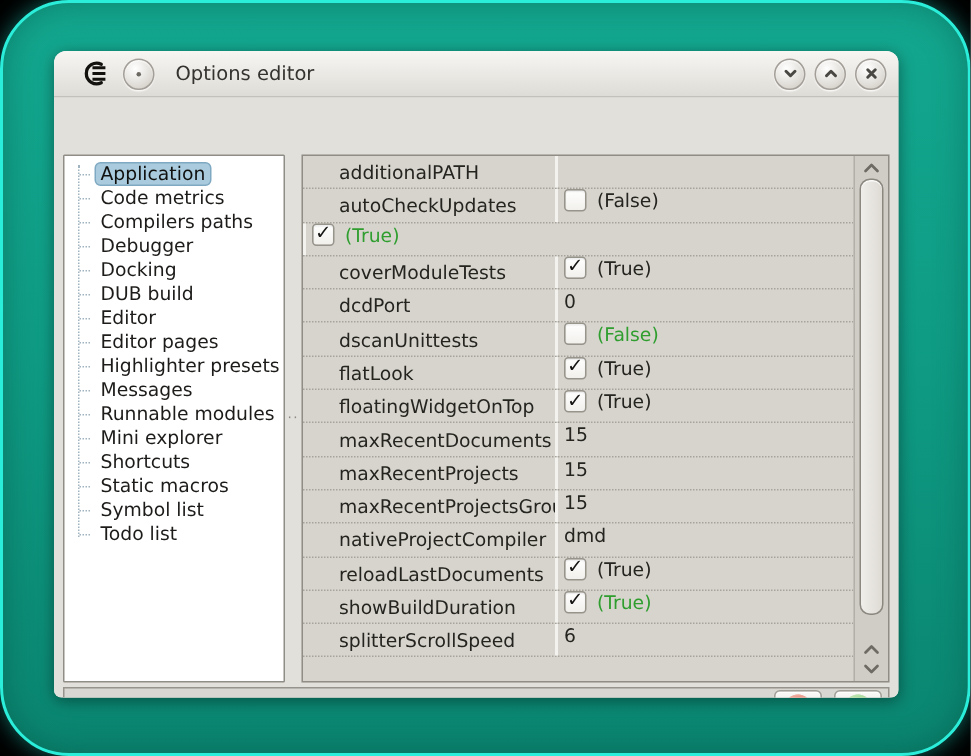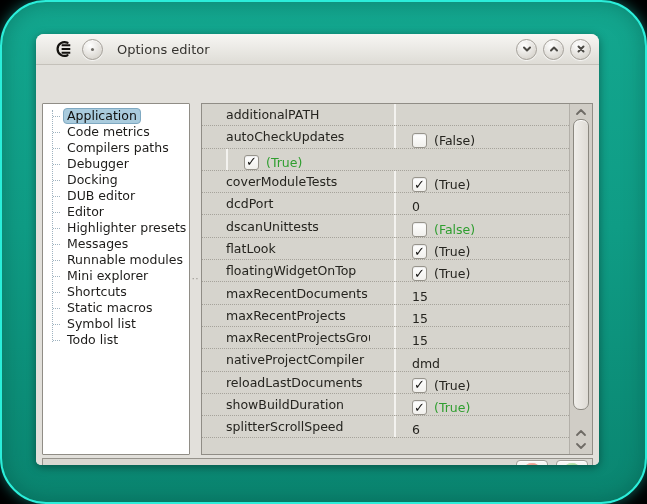--- a/index.html
+++ b/index.html
@@ -56,22 +56,22 @@
   .splitter .grip{color:#8c8983;font-size:9px;letter-spacing:1px;line-height:4px;}
 
   
   .grid{position:absolute;left:165px;top:38px;width:392px;height:352px;
         background:#d6d4cd;border:1px solid #908d86;box-sizing:border-box;display:flex;}
   .rows{flex:1;overflow:hidden;}
   .prow{height:22.3px;display:flex;align-items:center;border-bottom:1px dotted #a6a39b;
         box-sizing:border-box;}
   .pname{width:168px;flex:none;padding-left:24px;box-sizing:border-box;font-size:12.5px;
          color:#25241f;white-space:nowrap;overflow:hidden;}
-  .pvalcell{flex:1;align-self:stretch;display:flex;align-items:flex-end;
-            border-left:2px solid #f3f2ef;padding-left:16px;gap:7px;margin-left:24px;}
+  .pvalcell{flex:1;align-self:stretch;display:flex;align-items:flex-start;
+            border-left:2px solid #f3f2ef;padding-left:4px;gap:7px;}
   .pval{font-size:12.5px;color:#25241f;white-space:nowrap;}
   .pval.green{color:#2f9e2f;}
   .checkbox{width:15px;height:15px;border:1px solid #97948c;border-radius:3px;flex:none;
             background:linear-gradient(180deg,#ffffff,#f1f0ec);box-sizing:border-box;
             display:flex;align-items:center;justify-content:center;
             box-shadow:inset 0 1px 1px rgba(0,0,0,.08);}
   .checkbox.checked::after{content:"✓";font-size:13px;font-weight:bold;color:#151412;
                            line-height:1;margin-top:-1px;}
 
   
@@ -155,25 +155,29 @@
             <li>
     <span class="stub"></span>
     <span class="lbl">Debugger</span>
   </li>
             <li>
     <span class="stub"></span>
     <span class="lbl">Docking</span>
   </li>
             <li>
     <span class="stub"></span>
-    <span class="lbl">DUB editor</span>
+    <span class="lbl">DUB build</span>
   </li>
             <li>
     <span class="stub"></span>
     <span class="lbl">Editor</span>
+  </li>
+            <li>
+    <span class="stub"></span>
+    <span class="lbl">Editor pages</span>
   </li>
             <li>
     <span class="stub"></span>
     <span class="lbl">Highlighter presets</span>
   </li>
             <li>
     <span class="stub"></span>
     <span class="lbl">Messages</span>
   </li>
             <li>

